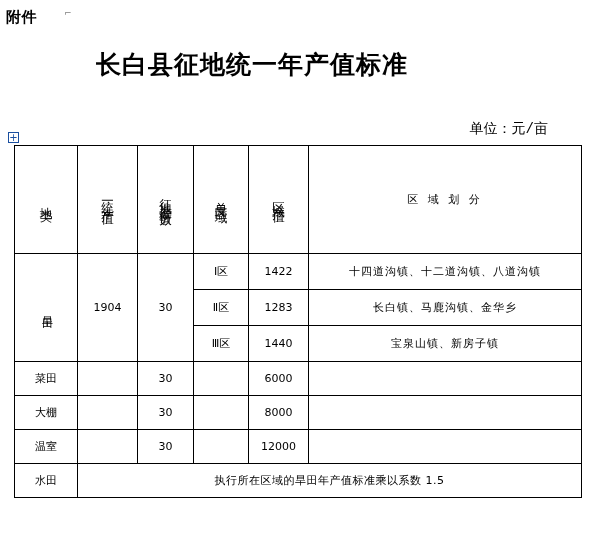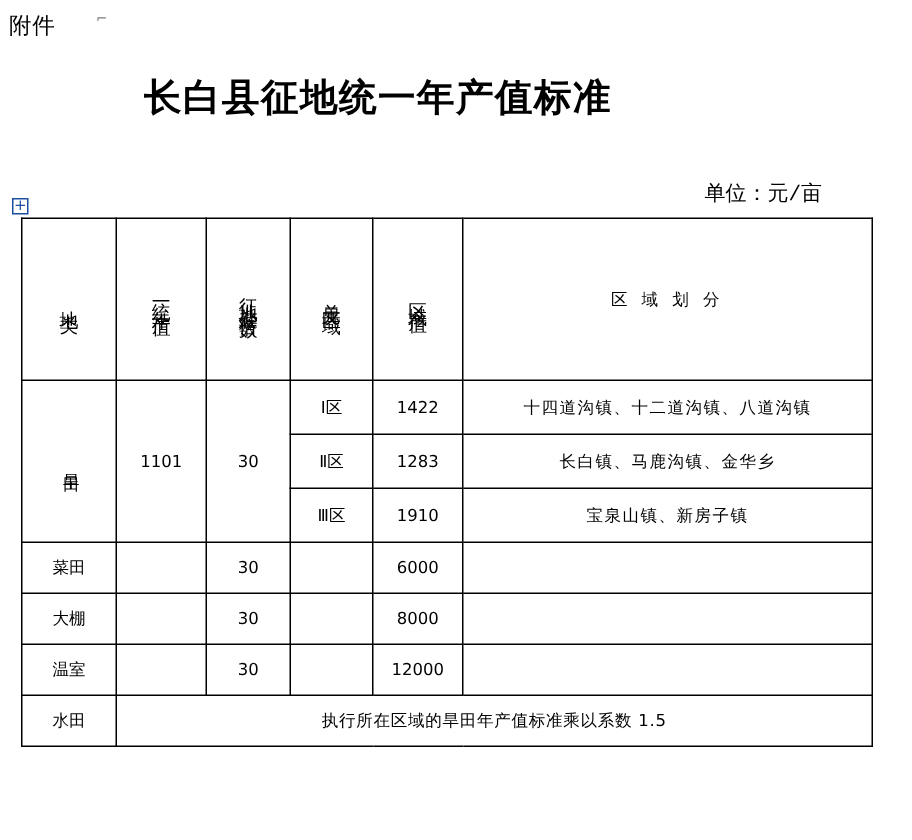--- a/index.html
+++ b/index.html
@@ -18,21 +18,21 @@
   .page {
     position: relative;
     width: 608px;
     height: 560px;
   }
   .attachment-label {
     position: absolute;
     left: 6px;
     top: 8px;
     font-size: 15px;
-    font-weight: normal;
+    font-weight: bold;
     letter-spacing: 0.5px;
     font-family: "DejaVu Serif", "Liberation Serif", serif;
   }
   .doc-title {
     position: absolute;
     left: 0;
     top: 48px;
     width: 504px;
     text-align: center;
     font-size: 25px;
@@ -156,36 +156,36 @@
         <td>
           <span class="vert">区域产值</span>
         </td>
         <td class="hdr-region">区 域 划 分</td>
       </tr>
 
       <tr class="row-d">
         <td rowspan="3">
           <span class="cell-vert-label">旱田</span>
         </td>
-        <td rowspan="3">1101</td>
+        <td rowspan="3">1904</td>
         <td rowspan="3">30</td>
         <td>Ⅰ区</td>
         <td>1422</td>
         <td class="region-desc">十四道沟镇、十二道沟镇、八道沟镇</td>
       </tr>
 
       <tr class="row-d">
         <td>Ⅱ区</td>
         <td>1283</td>
         <td class="region-desc">长白镇、马鹿沟镇、金华乡</td>
       </tr>
 
       <tr class="row-d">
         <td>Ⅲ区</td>
-        <td>1910</td>
+        <td>1440</td>
         <td class="region-desc">宝泉山镇、新房子镇</td>
       </tr>
 
       <tr class="row-s">
         <td>菜田</td>
         <td></td>
         <td>30</td>
         <td></td>
         <td>6000</td>
         <td class="region-desc"></td>

